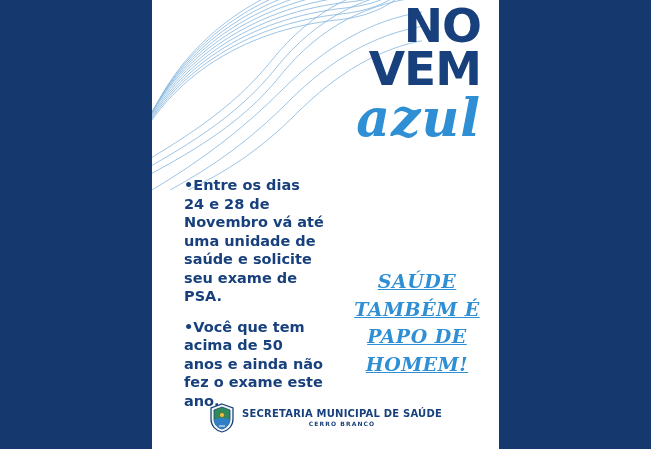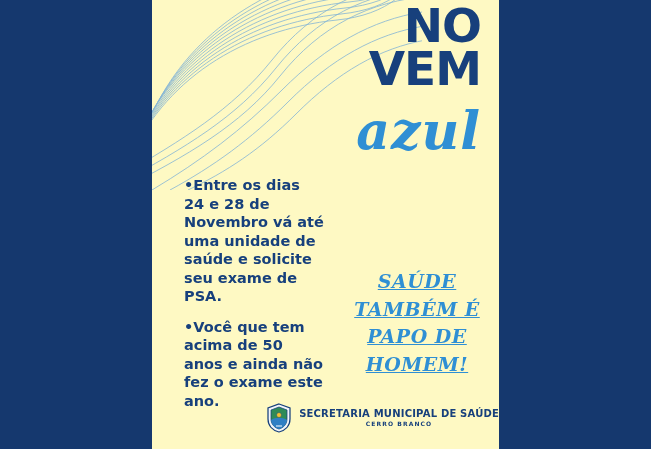--- a/index.html
+++ b/index.html
@@ -21,21 +21,21 @@
     background: #15386e;
   }
 
   
   .poster {
     position: absolute;
     left: 152px;
     top: 0px;
     width: 347px;
     height: 449px;
-    background: #fef9c3;
+    background: #ffffff;
     overflow: hidden;
   }
 
   
   .swirl {
     position: absolute;
     left: -30px;
     top: -40px;
     width: 300px;
     height: 230px;
@@ -59,21 +59,21 @@
     display: block;
   }
   .title-script {
     display: block;
     font-family: "DejaVu Serif", serif;
     font-style: italic;
     font-weight: bold;
     color: #2f8fd4;
     font-size: 52px;
     line-height: 1.0;
-    margin-top: 15px;
+    margin-top: 2px;
     letter-spacing: 1px;
   }
 
   .bullets {
     position: absolute;
     left: 32px;
     top: 176px;
     width: 140px;
     color: #17407c;
     font-family: "DejaVu Sans", sans-serif;
@@ -101,21 +101,21 @@
     text-decoration: underline;
   }
 
   .footer {
     position: absolute;
     left: 0;
     right: 0;
     bottom: 16px;
     display: flex;
     align-items: center;
-    justify-content: flex-end;
+    justify-content: center;
     gap: 7px;
   }
   .crest {
     width: 26px;
     height: 30px;
     flex: 0 0 auto;
   }
   .footer-text {
     line-height: 1.05;
   }

